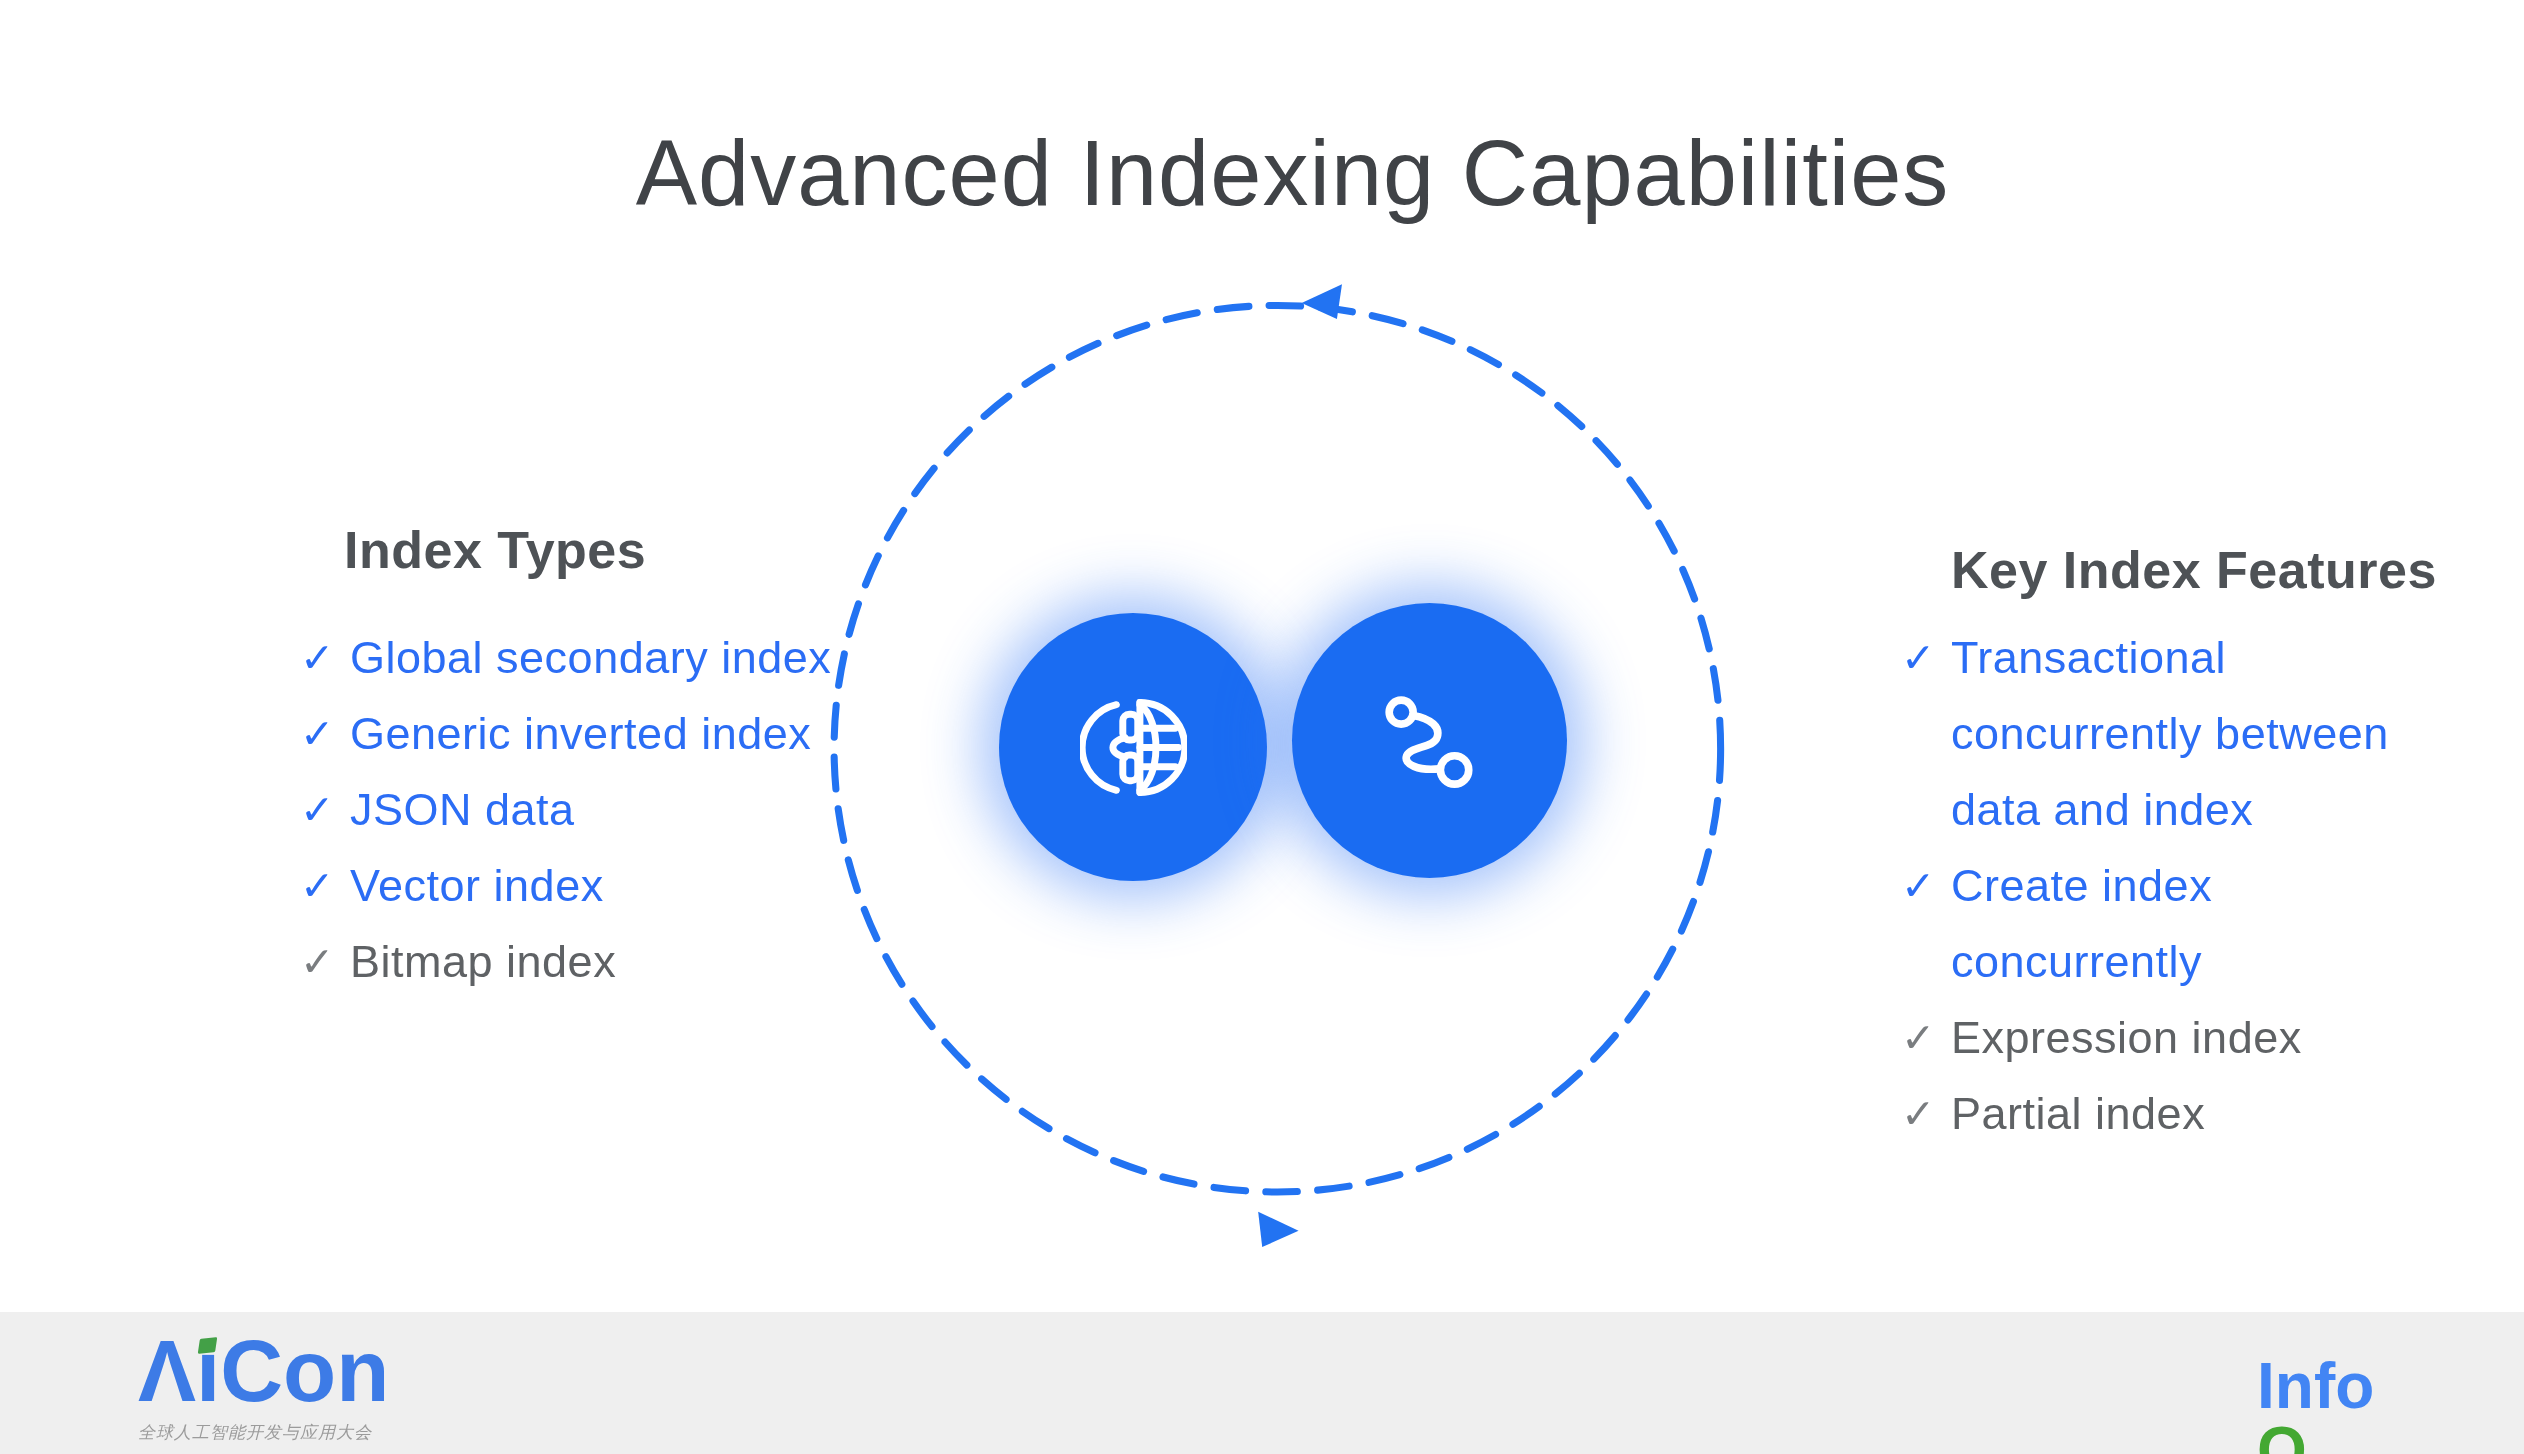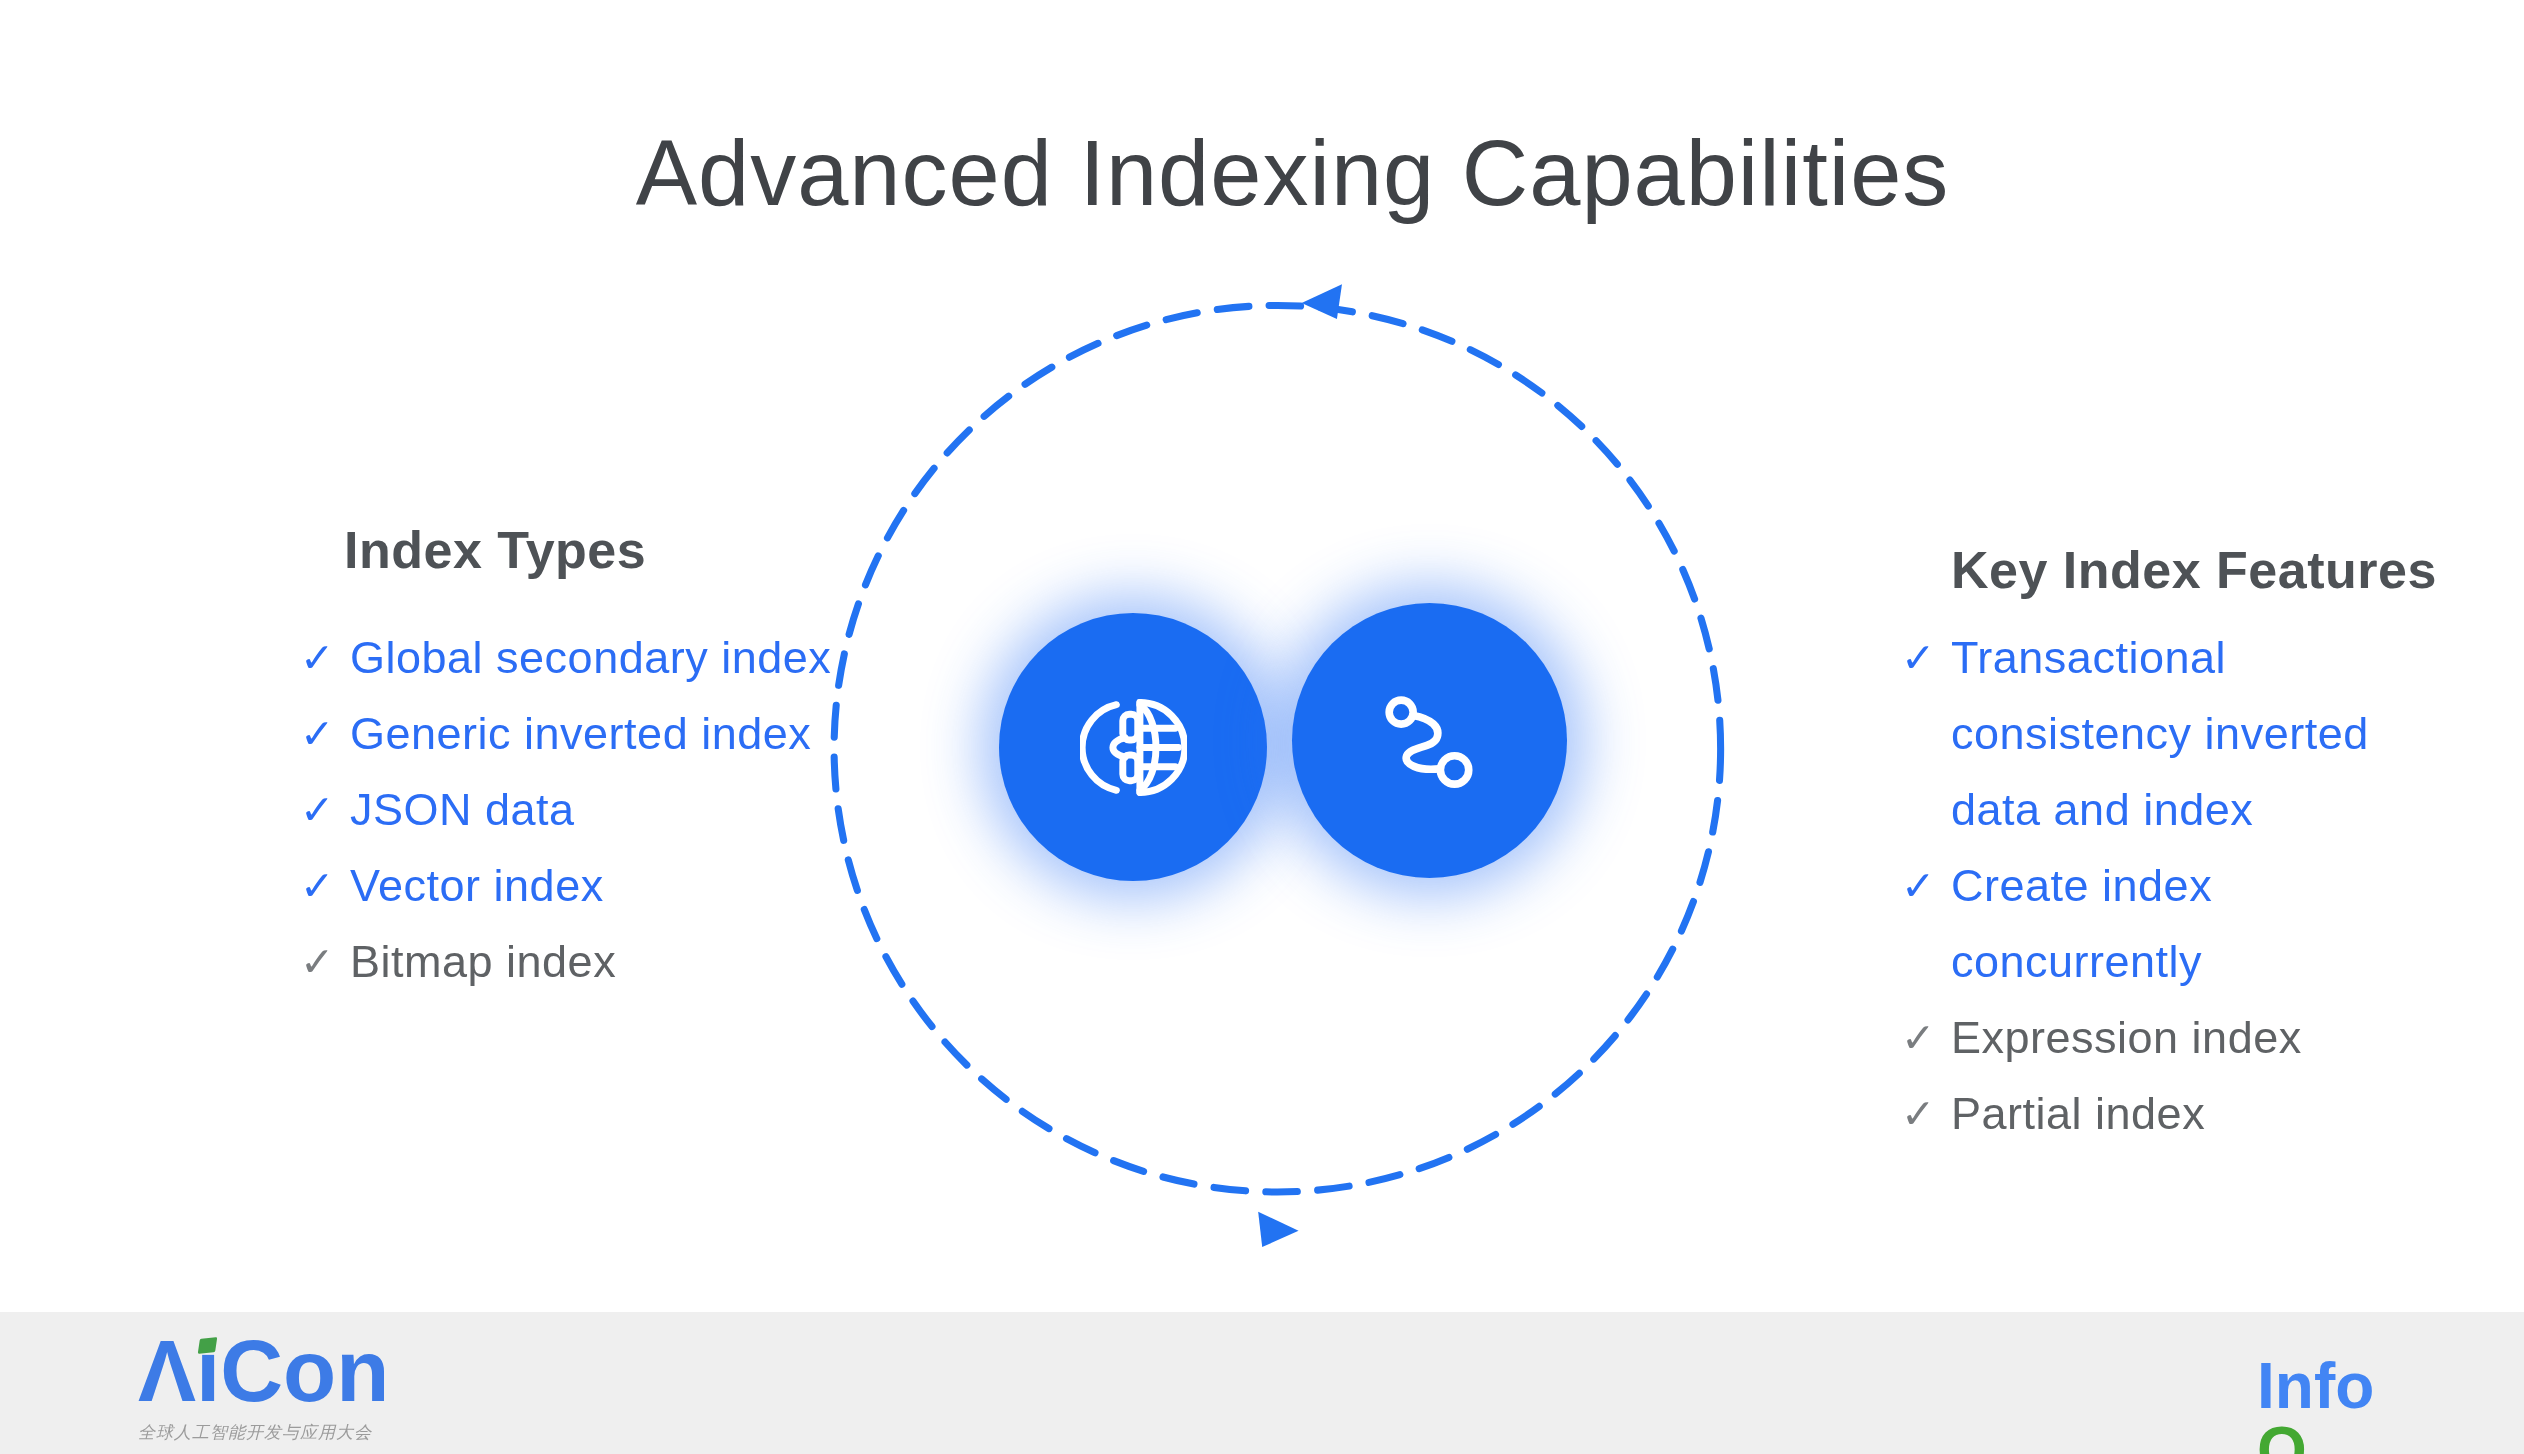--- a/index.html
+++ b/index.html
@@ -113,21 +113,21 @@
   </div>
 
   <div class="col-heading right">Key Index Features</div>
   <div class="rows right">
     <div class="row blue">
       <span class="chk">✓</span>
       <span>Transactional</span>
     </div>
     <div class="row blue">
       <span class="chk"></span>
-      <span>consistency inverted</span>
+      <span>concurrently between</span>
     </div>
     <div class="row blue">
       <span class="chk"></span>
       <span>data and index</span>
     </div>
     <div class="row blue">
       <span class="chk">✓</span>
       <span>Create index</span>
     </div>
     <div class="row blue">

